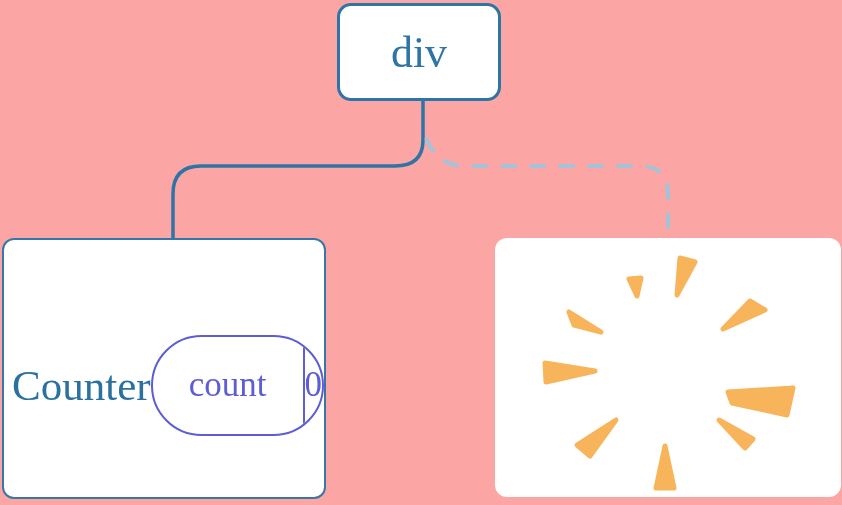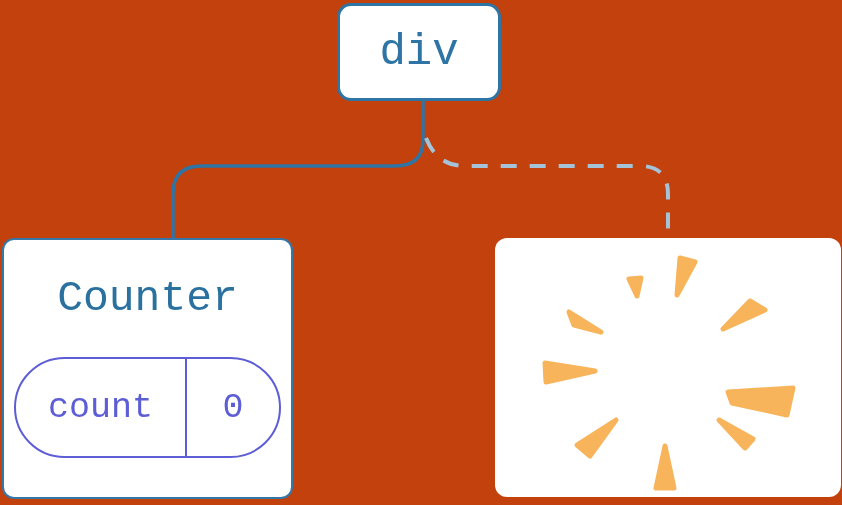--- a/index.html
+++ b/index.html
@@ -1,33 +1,33 @@
 <!DOCTYPE html>
 <html><head>
 <meta charset="utf-8">
 <style>
   html,body{margin:0;padding:0;background:#4C6872;}
   .stage{
-    position:relative;width:842px;height:505px;background:#c2410c;
-    overflow:hidden;font-family:Liberation Mono, monospace;
+    position:relative;width:842px;height:505px;background:#fca5a5;
+    overflow:hidden;font-family:Liberation Serif, serif;
   }
   .connectors{position:absolute;left:0;top:0;width:842px;height:505px;display:block;}
   .edge-solid{fill:none;stroke-width:3.5;}
   .edge-dashed{fill:none;stroke-width:4;stroke-dasharray:16 13;}
   .node-root{
     position:absolute;left:337px;top:3px;width:164px;height:98px;
     background:#ffffff;border:3px solid #2E74A4;border-radius:14px;
     display:flex;align-items:center;justify-content:center;
     font-size:44px;font-weight:500;color:#2E74A4;box-sizing:border-box;
   }
   .card{position:absolute;background:#ffffff;border-radius:12px;box-sizing:border-box;}
   .counter-card{
-    left:2px;top:238px;width:291px;height:261px;
+    left:2px;top:238px;width:324px;height:261px;
     border:2px solid #3577A8;
-    display:flex;flex-direction:column;align-items:center;
+    display:flex;flex-direction:row;align-items:center;padding-left:8px;
   }
   .counter-title{
     margin-top:34px;font-size:43px;line-height:50px;font-weight:500;color:#2B719F;
   }
   .state-pill{
     margin-top:33px;width:267px;height:101px;
     border:2px solid #5D5DD6;border-radius:52px;
     display:flex;color:#5D5DD6;font-size:35px;box-sizing:border-box;overflow:hidden;
   }
   .pill-key{

